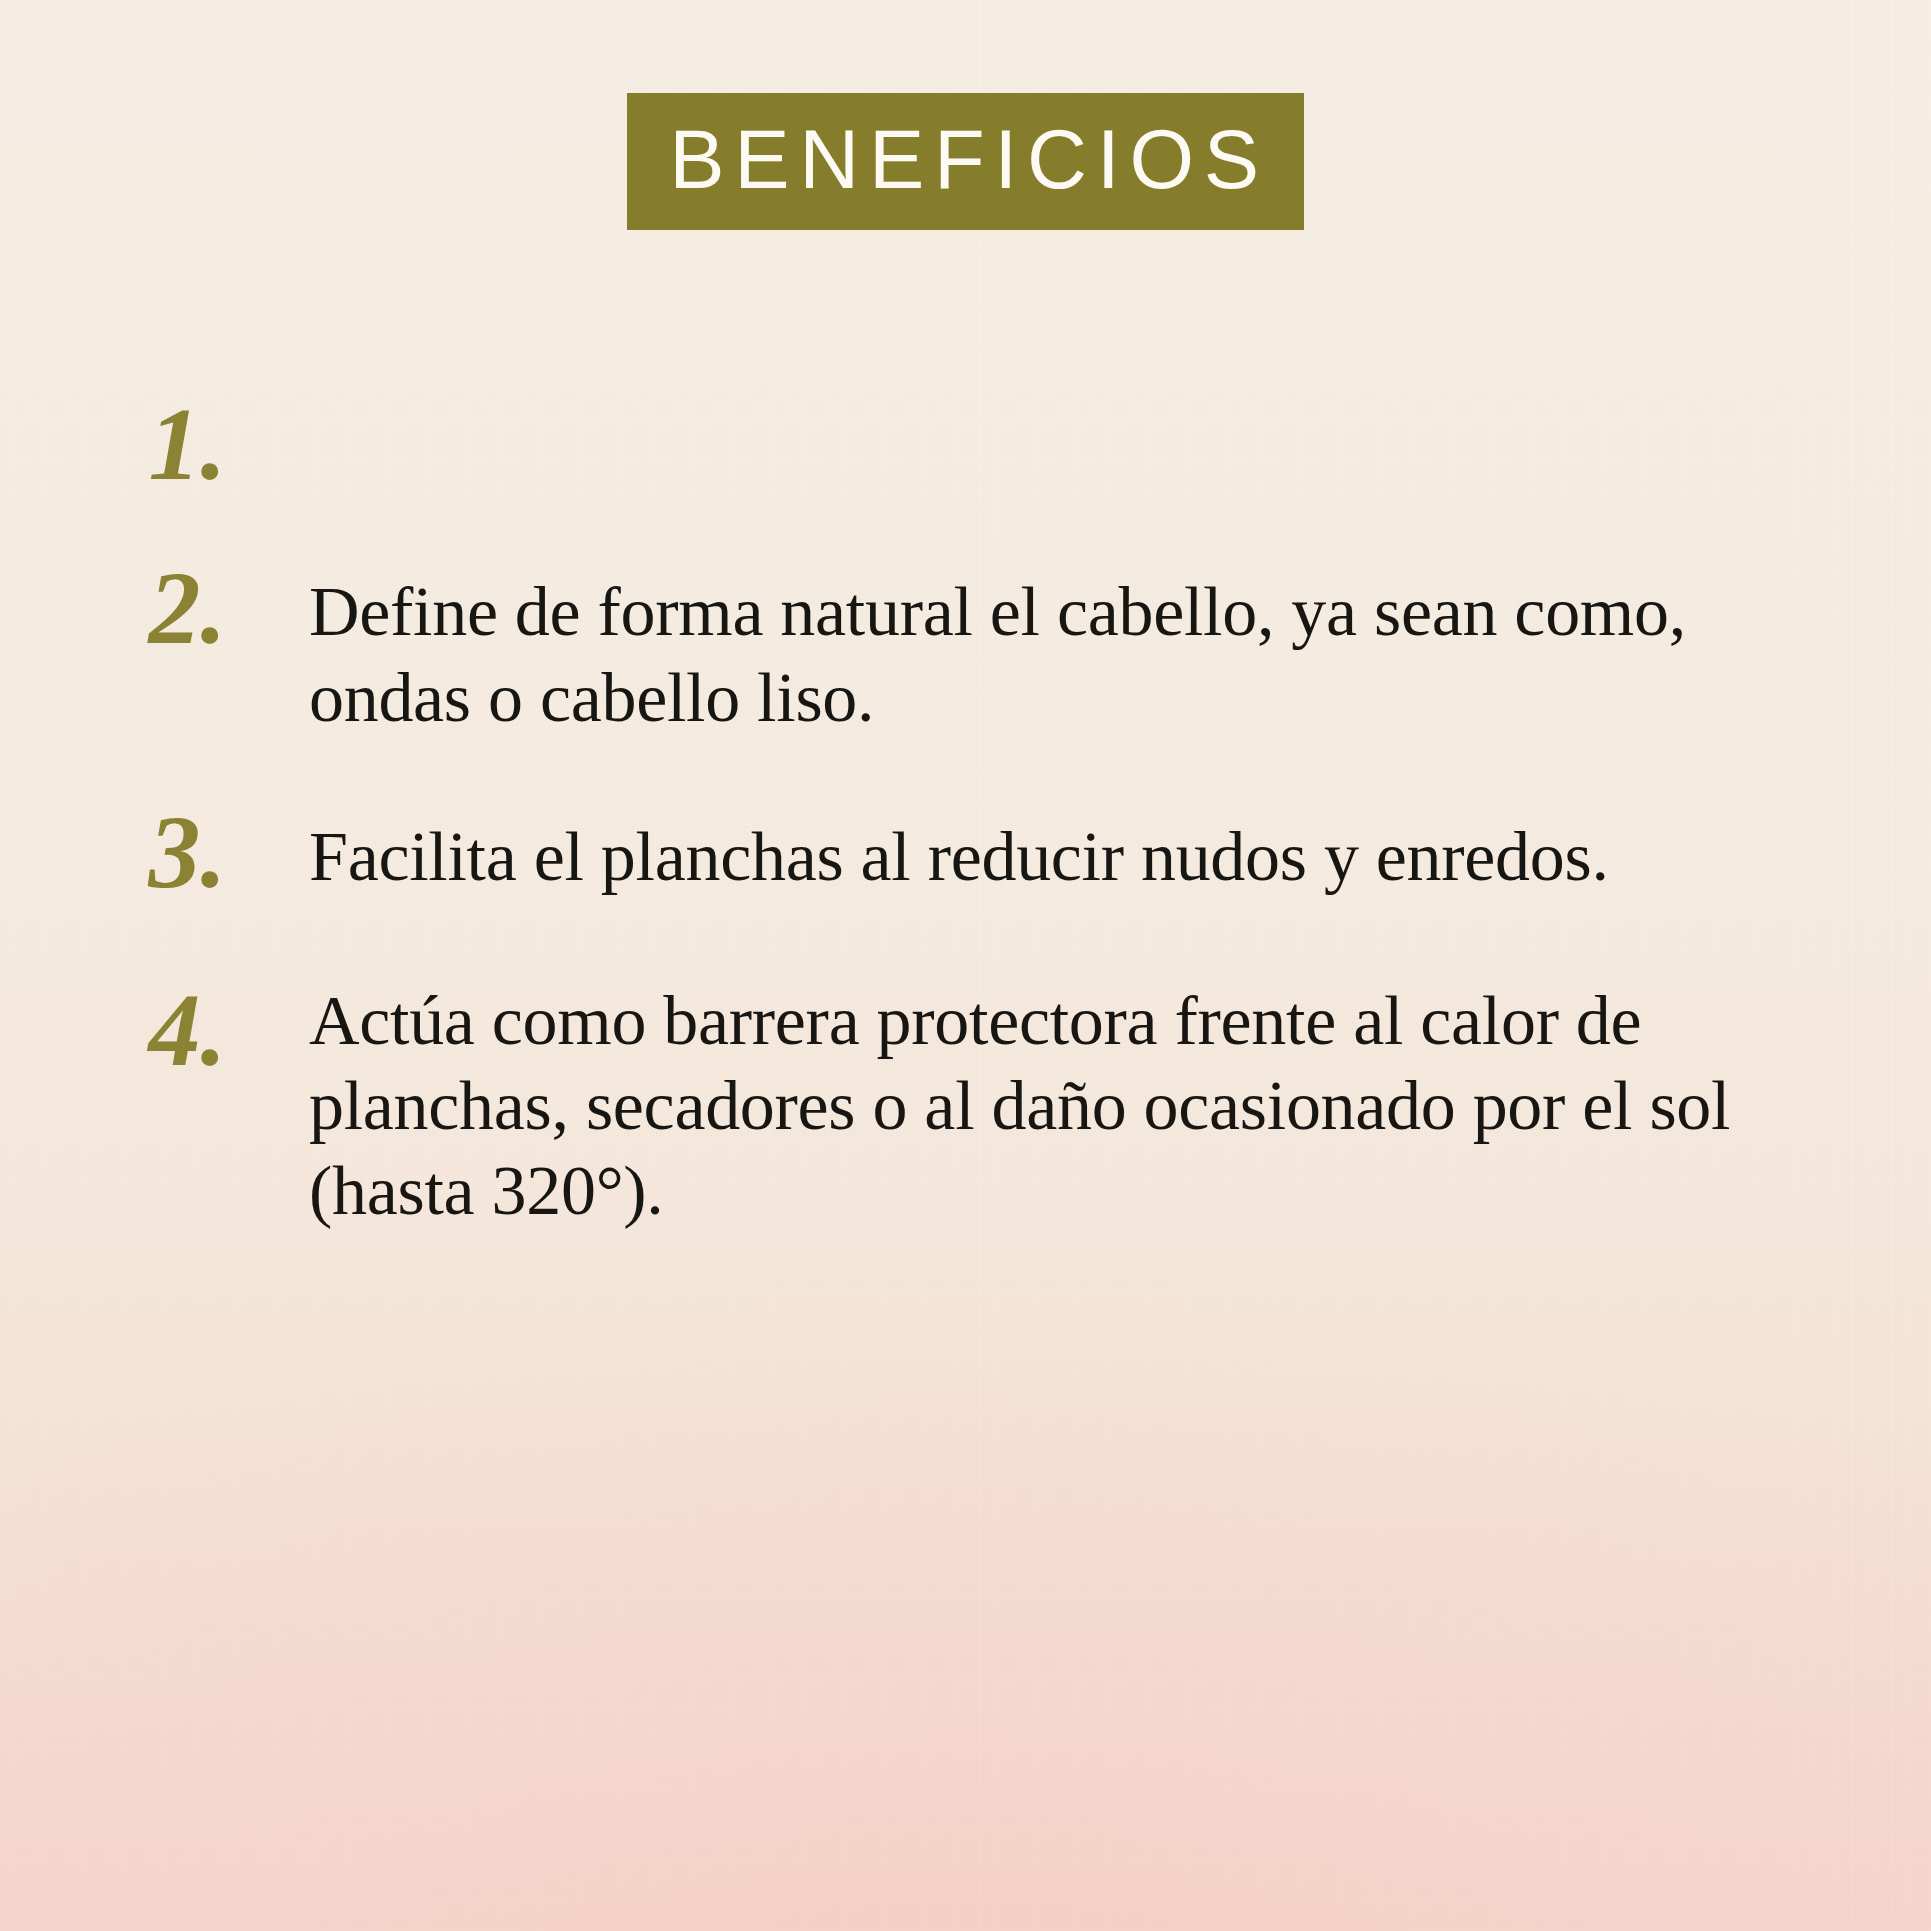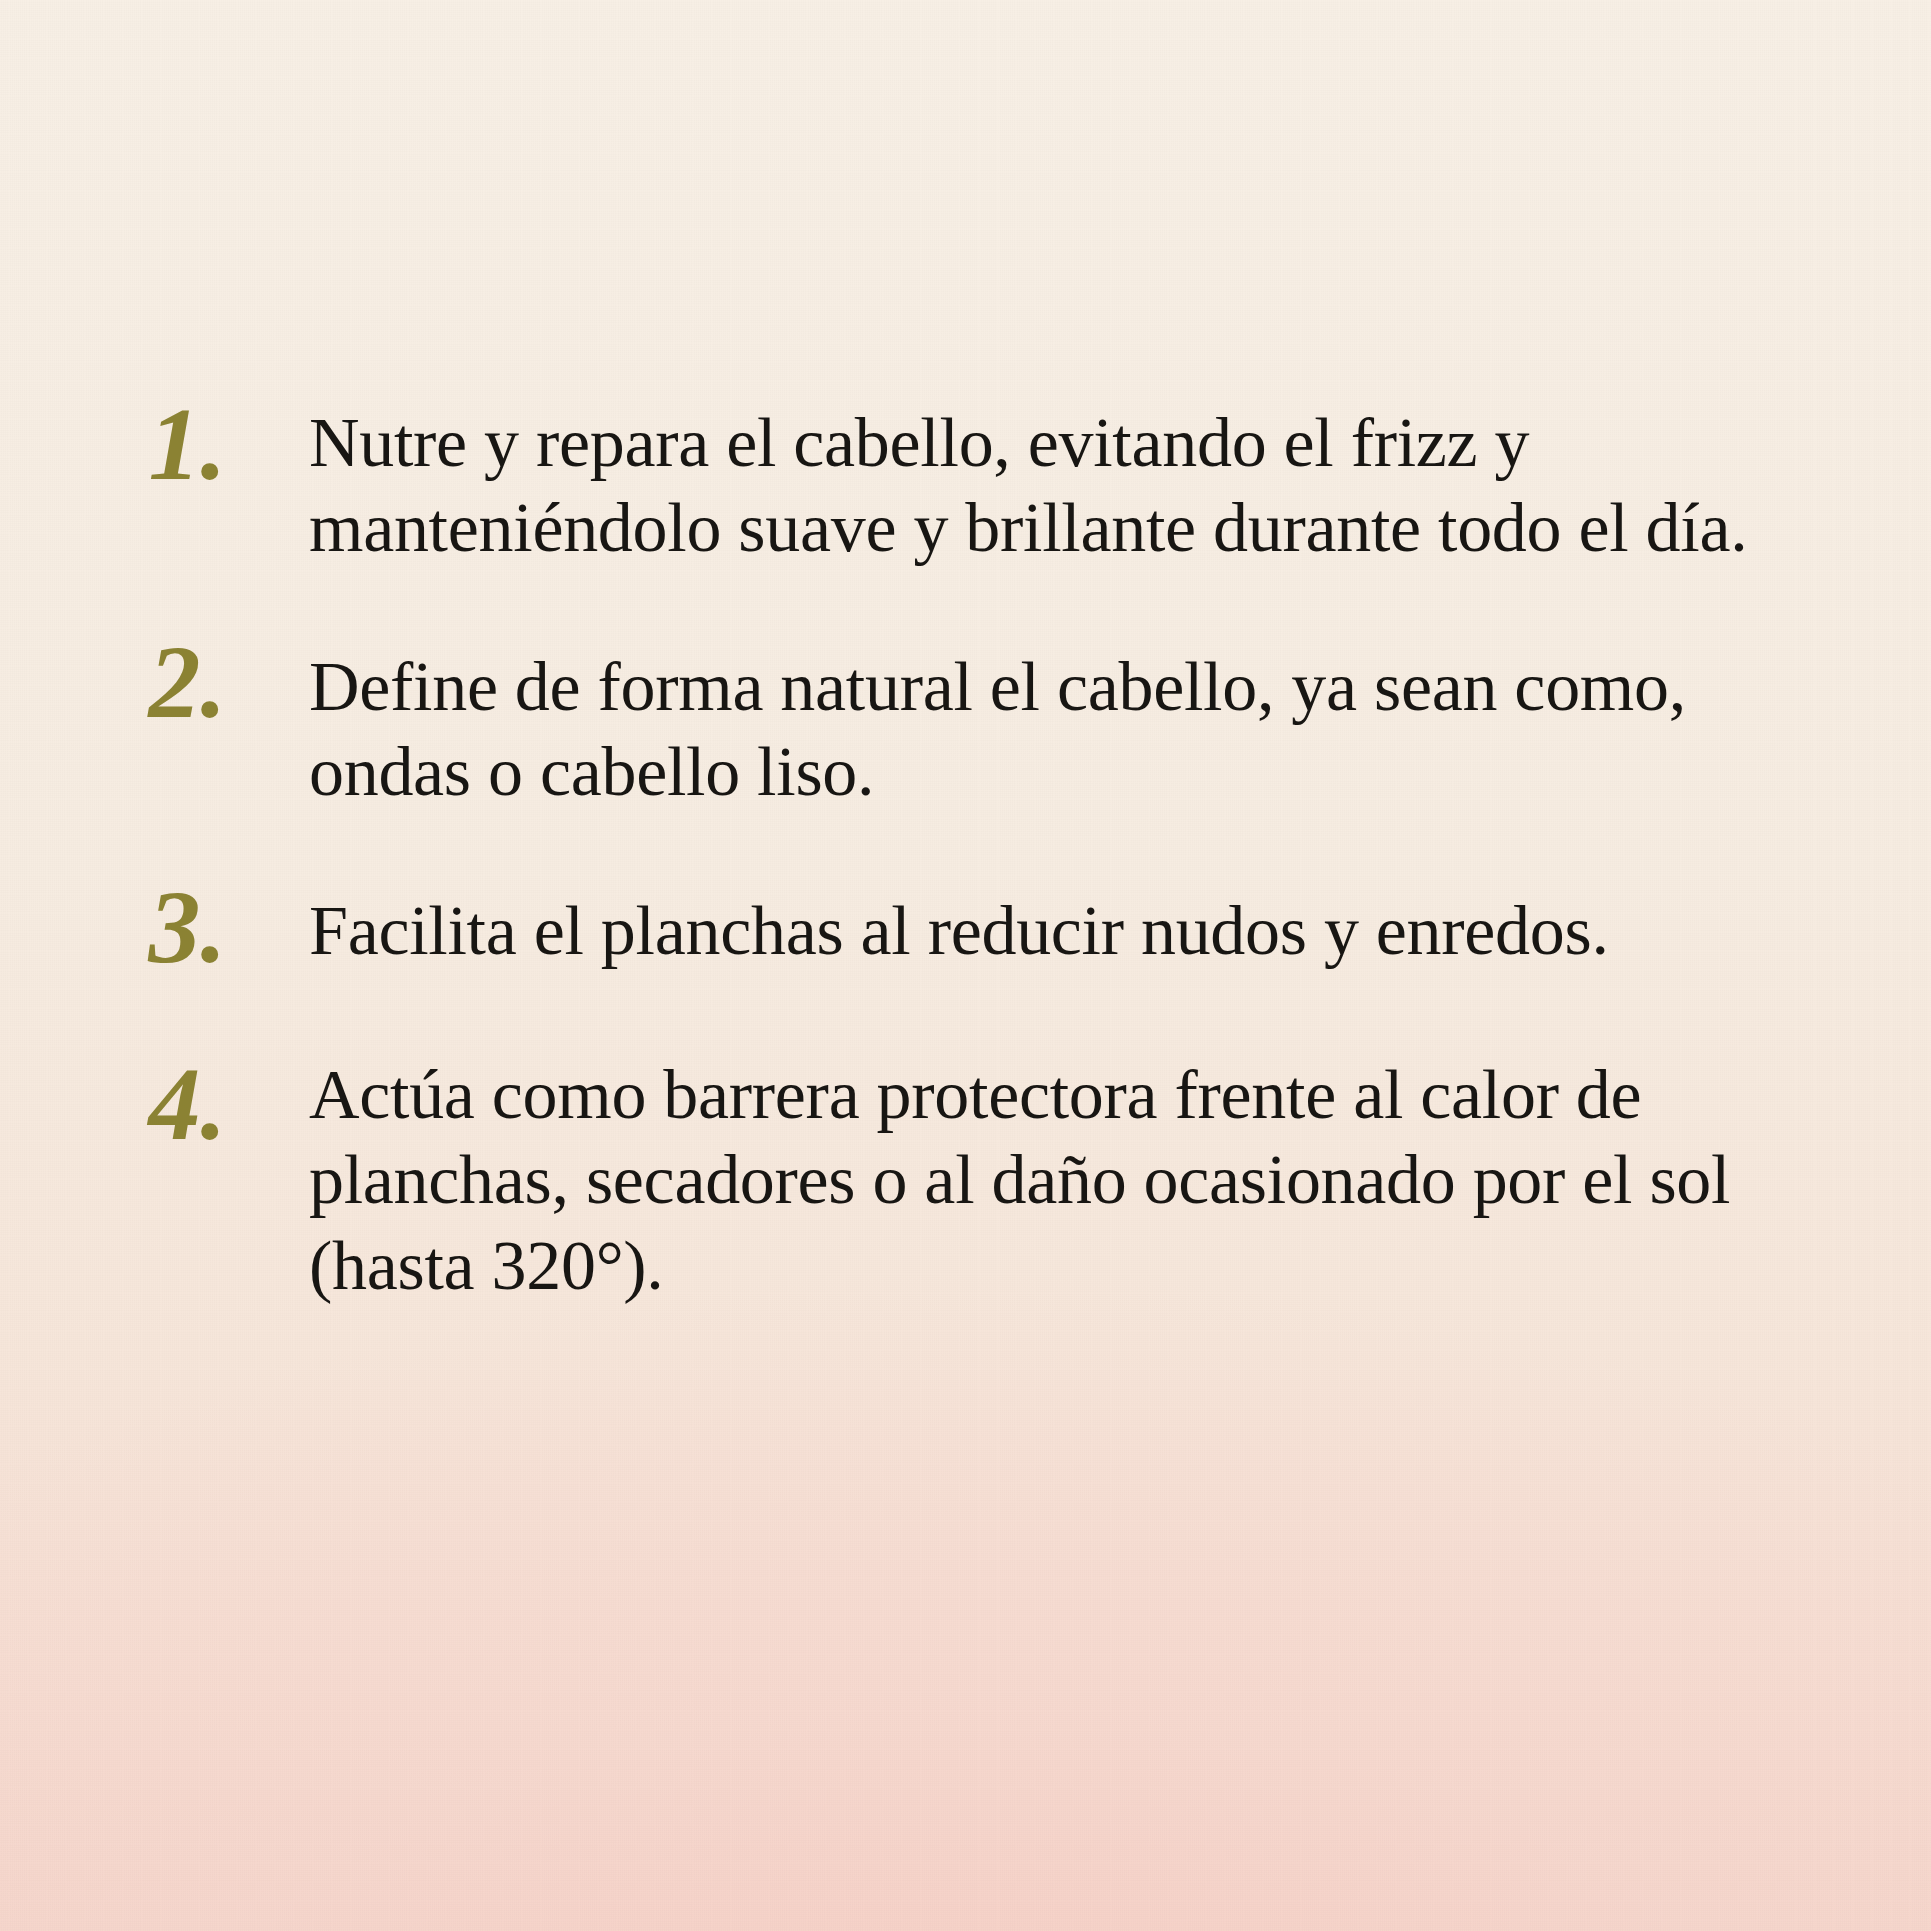--- a/index.html
+++ b/index.html
@@ -104,26 +104,28 @@
   .item-2 { margin-top: 39px; }
   .item-3 { margin-top: 31px; }
   .item-4 { margin-top: 33px; }
 </style>
 </head>
 <body>
 
 <div class="page">
   <div class="grain"></div>
 
+  <div class="title-wrap">
+    <span class="title-badge">BENEFICIOS</span>
+  </div>
 
   <div class="list">
 
     <div class="item item-1">
       <div class="num">1.</div>
-      <div class="text">Nutre y repara el cabello, evitando el frizz y manteniéndolo suave y brillante durante todo el día.</div>
     </div>
 
     <div class="item item-2">
       <div class="num">2.</div>
       <div class="text">Define de forma natural el cabello, ya sean como, ondas o cabello liso.</div>
     </div>
 
     <div class="item item-3">
       <div class="num">3.</div>
       <div class="text">Facilita el planchas al reducir nudos y enredos.</div>

